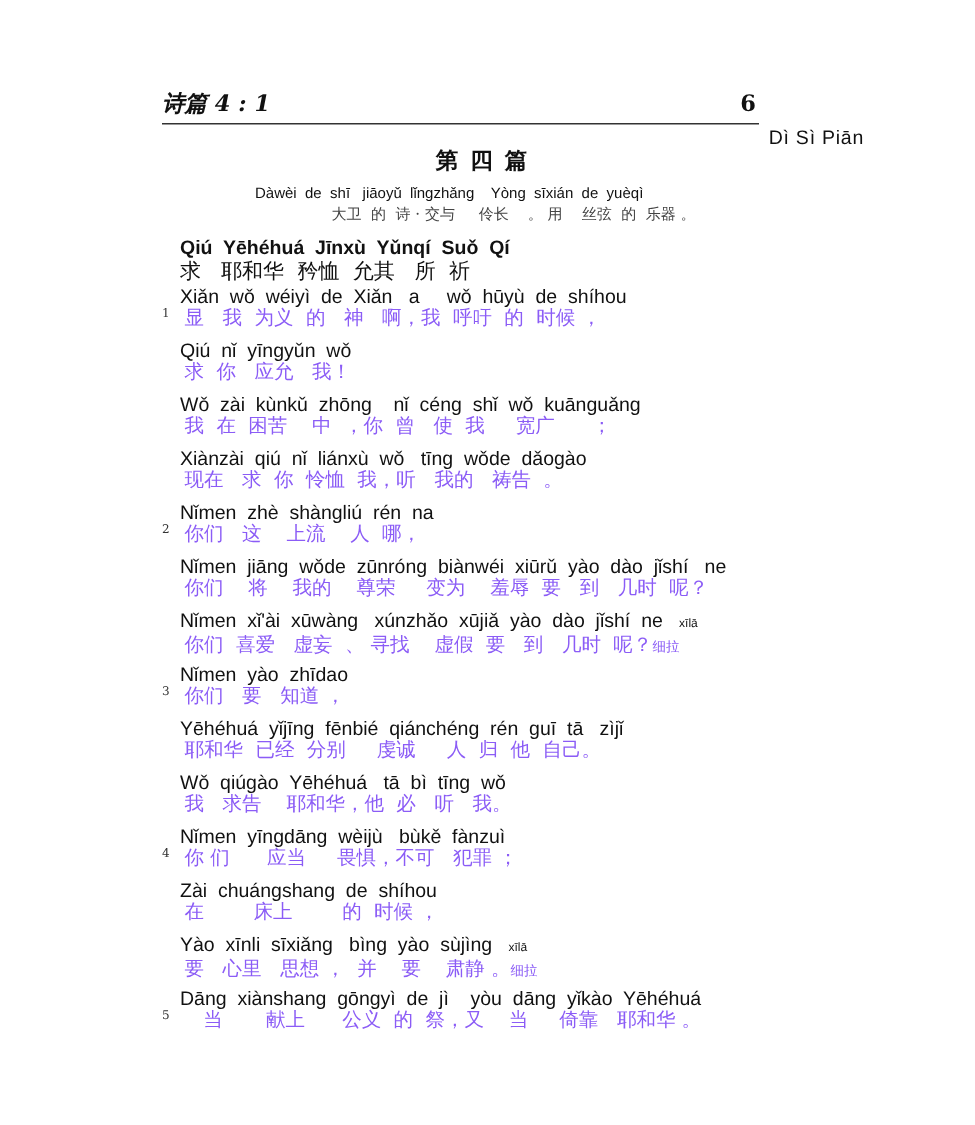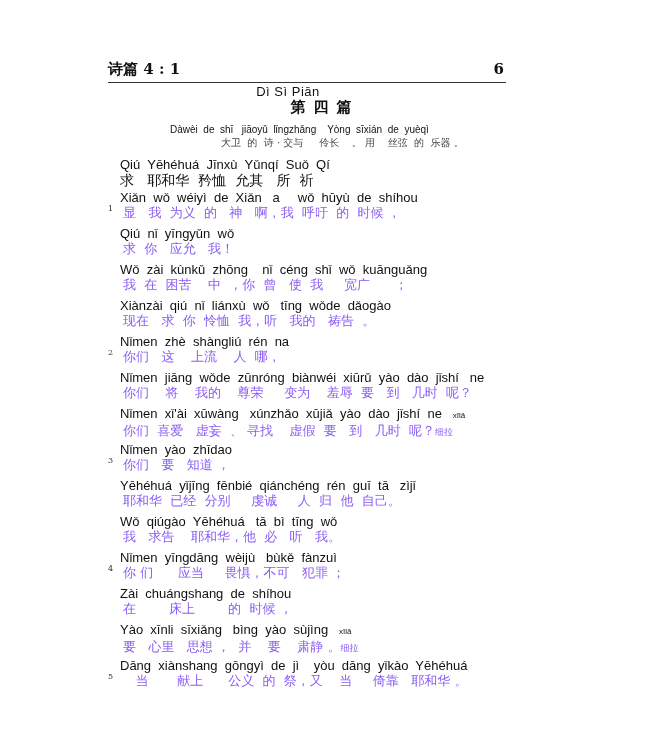--- a/index.html
+++ b/index.html
@@ -1,24 +1,24 @@
 <!DOCTYPE html>
 <html><head>
 <meta charset="utf-8">
 <style>
   html, body { margin: 0; padding: 0; background: #ffffff; }
   body { width: 650px; height: 750px; position: relative; overflow: hidden; color: #111; }
   .running-head { position: absolute; left: 108px; top: 60px; width: 398px; height: 22px; border-bottom: 1.5px solid #333; }
-  .rh-left { position: absolute; left: 0; top: 0; font-family: "DejaVu Serif", serif; font-weight: bold; font-size: 15px; }
+  .rh-left { position: absolute; left: 0; top: 0; font-family: "DejaVu Serif", serif; font-weight: bold; font-size: 15px; font-style: italic; }
   .rh-right { position: absolute; right: 2px; top: 0; font-family: "DejaVu Serif", serif; font-weight: bold; font-size: 15px; }
-  .title-py { position: absolute; left: 0; width: 576px; top: 84px; text-align: center; font-family: "Liberation Sans", sans-serif; font-size: 13px; letter-spacing: 0.5px; }
+  .title-py { position: absolute; left: 0; width: 576px; top: 84px; text-align: right; font-family: "Liberation Sans", sans-serif; font-size: 13px; letter-spacing: 0.5px; }
   .title-zh { position: absolute; left: 0; width: 650px; top: 98px; text-align: center; font-family: "DejaVu Sans", sans-serif; font-weight: bold; font-size: 15px; letter-spacing: 8px; }
   .subtitle-py { position: absolute; left: 170px; top: 124px; font-family: "Liberation Sans", sans-serif; font-size: 10px; white-space: pre; }
   .subtitle-zh { position: absolute; left: 174px; top: 136px; font-family: "DejaVu Serif", serif; font-size: 10px; color: #444; white-space: pre; margin-left: 47px; }
-  .heading-py { position: absolute; left: 120px; top: 157px; font-family: "Liberation Sans", sans-serif; font-size: 13px; white-space: pre; }
+  .heading-py { position: absolute; left: 120px; top: 157px; font-family: "Liberation Sans", sans-serif; font-size: 13px; white-space: pre; font-weight: bold; }
   .heading-zh { position: absolute; left: 120px; top: 172px; font-family: "DejaVu Sans", sans-serif; font-weight: normal; font-size: 14px; white-space: pre; }
   .line { position: absolute; left: 120px; }
   .py { font-family: "Liberation Sans", sans-serif; font-size: 13px; white-space: pre; line-height: 15px; }
   .zh { font-family: "DejaVu Serif", serif; font-size: 13px; color: #8b5cf6; white-space: pre; line-height: 16px; padding-left: 3px; }
   .vnum { position: absolute; left: 108px; font-family: "DejaVu Serif", serif; font-size: 8px; color: #333; }
   .note-py { font-family: "Liberation Sans", sans-serif; font-size: 8px; }
   .note-zh { font-family: "DejaVu Serif", serif; font-size: 9px; }
 </style>
 </head>
 <body>

